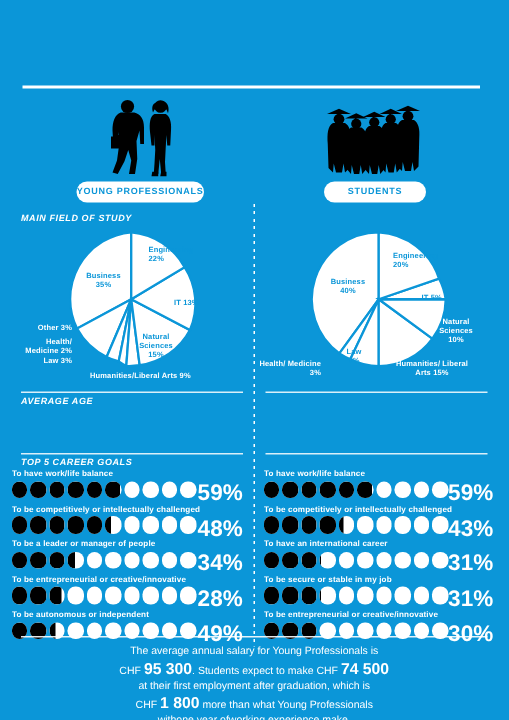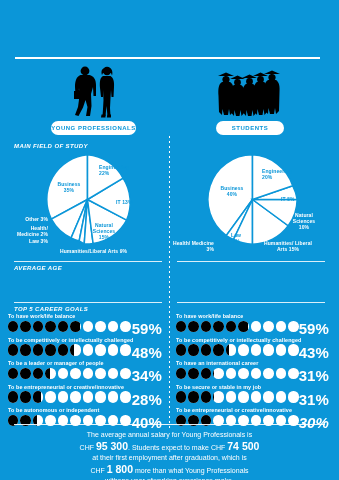--- a/index.html
+++ b/index.html
@@ -327,21 +327,21 @@
           <div class="fill" style="width: 40%;"></div>
         </div>
         <div class="dot"></div>
         <div class="dot"></div>
         <div class="dot"></div>
         <div class="dot"></div>
         <div class="dot"></div>
         <div class="dot"></div>
         <div class="dot"></div>
       </div>
-      <div class="pct" style="left: 130px; top: 414.4px; width: 32px;">40%</div>
+      <div class="pct" style="left: 130px; top: 414.4px; width: 32px;">49%</div>
     </div>
   <div id="goals-right">
       <div class="goal-text" style="left: 176px; top: 313px;">To have work/life balance</div>
       <div class="dots" style="left: 176px; top: 320.5px;">
         <div class="dot">
           <div class="fill" style="width: 100%;"></div>
         </div>
         <div class="dot">
           <div class="fill" style="width: 100%;"></div>
         </div>
@@ -443,21 +443,21 @@
           <div class="fill" style="width: 100%;"></div>
         </div>
         <div class="dot"></div>
         <div class="dot"></div>
         <div class="dot"></div>
         <div class="dot"></div>
         <div class="dot"></div>
         <div class="dot"></div>
         <div class="dot"></div>
       </div>
-      <div class="pct" style="left: 297px; top: 414.4px; width: 32px; font-style: italic;">30%</div>
+      <div class="pct" style="left: 297px; top: 414.4px; width: 32px;">30%</div>
     </div>
 
   <div class="foot-rule"></div>
   <div class="footer">
     <span>The average annual salary for Young Professionals is</span><br>
     <span class="chf">CHF</span>
     <b>95 300</b><span>. Students expect to make</span>
     <span class="chf">CHF</span>
     <b>74 500</b><br>
     <span>at their first employment after graduation, which is</span><br>

